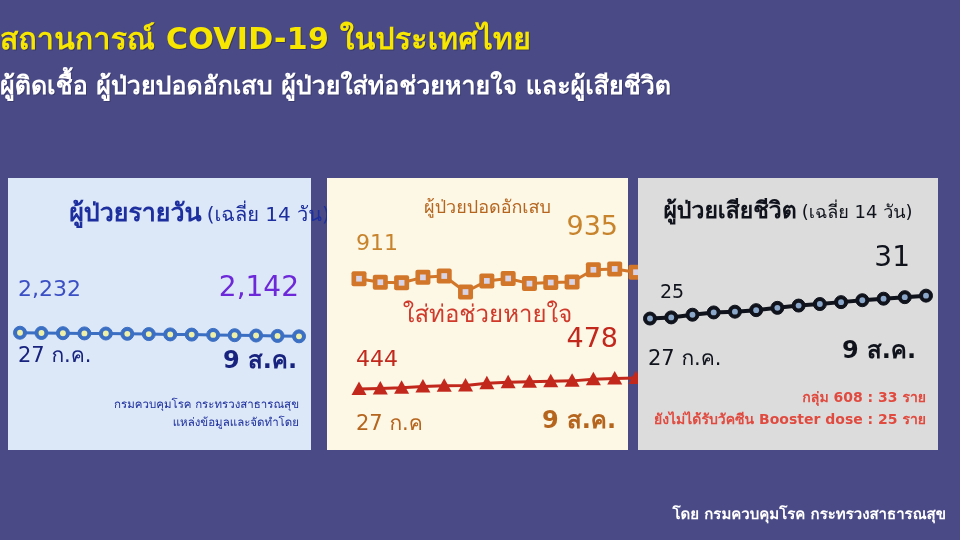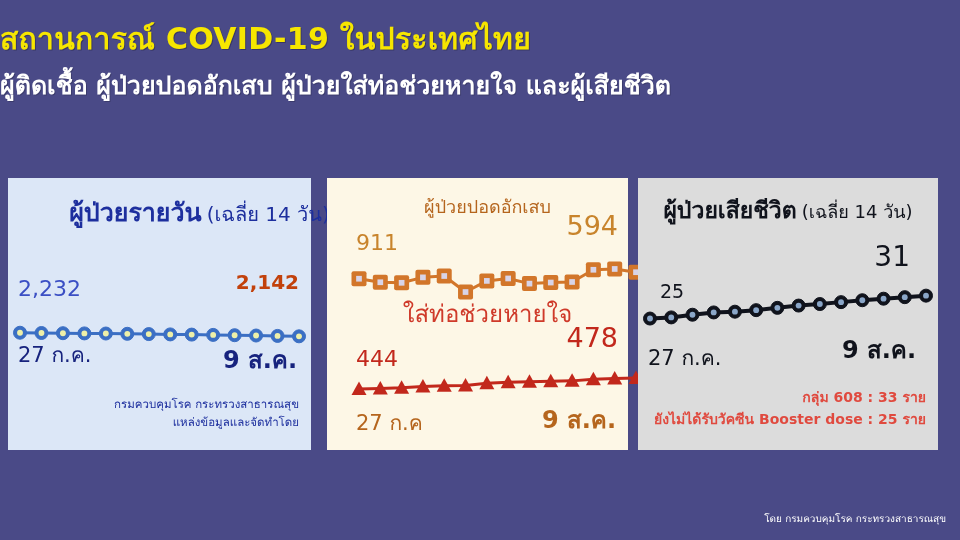--- a/index.html
+++ b/index.html
@@ -41,21 +41,21 @@
 
   .val { position: absolute; white-space: nowrap; }
   .datelbl { position: absolute; white-space: nowrap; }
   .note { position: absolute; white-space: nowrap; text-align: right; }
 
   
   #panel-cases .p-title { top: 14px; left: 0; width: 100%; text-align: center; color: #1d2f9e; margin-left: 40px; }
   #panel-cases .p-title .big { font-size: 25px; }
   #panel-cases .p-title .small { font-size: 20px; }
   #cases-start-val { left: 10px; top: 98px; font-size: 22px; color: #3b4fc4; }
-  #cases-end-val   { right: 12px; top: 92px; font-size: 20px; font-weight: bold; color: #c2410c; }
+  #cases-end-val   { right: 12px; top: 92px; font-size: 28px; font-weight: normal; color: #6d28d9; }
   #cases-start-date{ left: 10px; top: 160px; font-size: 21px; color: #17237e; }
   #cases-end-date  { right: 14px; top: 162px; font-size: 24px; font-weight: bold; color: #17237e; }
   #cases-src { right: 12px; top: 218px; font-size: 11.5px; color: #1d2f9e; line-height: 1.55; }
 
   
   #pneu-title { top: 14px; left: 0; width: 100%; text-align: center; font-size: 18px; color: #b5651d; }
   #pneu-start-val { left: 9px;  top: 52px; font-size: 22px; color: #c8842c; }
   #pneu-end-val   { right: 10px; top: 32px; font-size: 27px; color: #c8842c; }
   #vent-title { top: 116px; left: 0; width: 100%; text-align: center; font-size: 24px; color: #cf3a2a; }
   #vent-start-val { left: 9px;  top: 168px; font-size: 22px; color: #c2281c; }
@@ -72,21 +72,21 @@
   #deaths-start-date{ left: 10px; top: 163px; font-size: 21px; color: #10131c; }
   #deaths-end-date  { right: 22px; top: 152px; font-size: 24px; font-weight: bold; color: #10131c; }
   #deaths-note { right: 12px; top: 208px; font-size: 14px; font-weight: bold; color: #e04a3f; line-height: 1.6; }
 
   
   .chart-svg { position: absolute; }
 
   
   .footer {
     position: absolute; right: 14px; bottom: 14px;
-    font-size: 10px; font-weight: normal; color: #ffffff;
+    font-size: 15px; font-weight: bold; color: #ffffff;
     white-space: nowrap;
     margin-top: 31px;
   }
 </style>
 </head>
 <body>
 
 <div class="header">
   <div class="title-main">สถานการณ์ COVID-19 ในประเทศไทย</div>
   <div class="title-sub">ผู้ติดเชื้อ ผู้ป่วยปอดอักเสบ ผู้ป่วยใส่ท่อช่วยหายใจ และผู้เสียชีวิต</div>
@@ -143,21 +143,21 @@
         <div>กรมควบคุมโรค กระทรวงสาธารณสุข</div>
         <div>แหล่งข้อมูลและจัดทำโดย</div>
       </div>
     </div>
   </div>
 
   <div class="panel" id="panel-pneu">
     <div class="panel-inner">
       <div class="p-title" id="pneu-title">ผู้ป่วยปอดอักเสบ</div>
       <div class="val" id="pneu-start-val">911</div>
-      <div class="val" id="pneu-end-val">594</div>
+      <div class="val" id="pneu-end-val">935</div>
 
       <svg class="chart-svg" id="svg-pneu" width="301" height="66" style="left:0; top:68px;" viewBox="0 0 301 66">
           <polyline points="12,32.72857142857143 33.30769230769231,36.25714285714285 54.61538461538461,36.8 75.92307692307692,31.371428571428574 97.23076923076923,30.014285714285712 118.53846153846153,46.028571428571425 139.84615384615384,34.9 161.15384615384616,32.457142857142856 182.46153846153845,37.614285714285714 203.76923076923077,36.528571428571425 225.07692307692307,35.98571428571428 246.3846153846154,23.771428571428572 267.6923076923077,22.95714285714286 289,26.21428571428571" fill="none" stroke="#d2762a" stroke-width="3" stroke-linejoin="round" stroke-linecap="round"></polyline>
           <rect x="4.5" y="25.228571428571428" width="15" height="15" rx="2" fill="#d2762a"></rect>
           <rect x="9.15" y="29.878571428571426" width="5.7" height="5.7" fill="#d8d4e8"></rect>
           <rect x="25.807692307692307" y="28.757142857142853" width="15" height="15" rx="2" fill="#d2762a"></rect>
           <rect x="30.457692307692305" y="33.40714285714285" width="5.7" height="5.7" fill="#d8d4e8"></rect>
           <rect x="47.11538461538461" y="29.299999999999997" width="15" height="15" rx="2" fill="#d2762a"></rect>
           <rect x="51.76538461538461" y="33.949999999999996" width="5.7" height="5.7" fill="#d8d4e8"></rect>
           <rect x="68.42307692307692" y="23.871428571428574" width="15" height="15" rx="2" fill="#d2762a"></rect>

